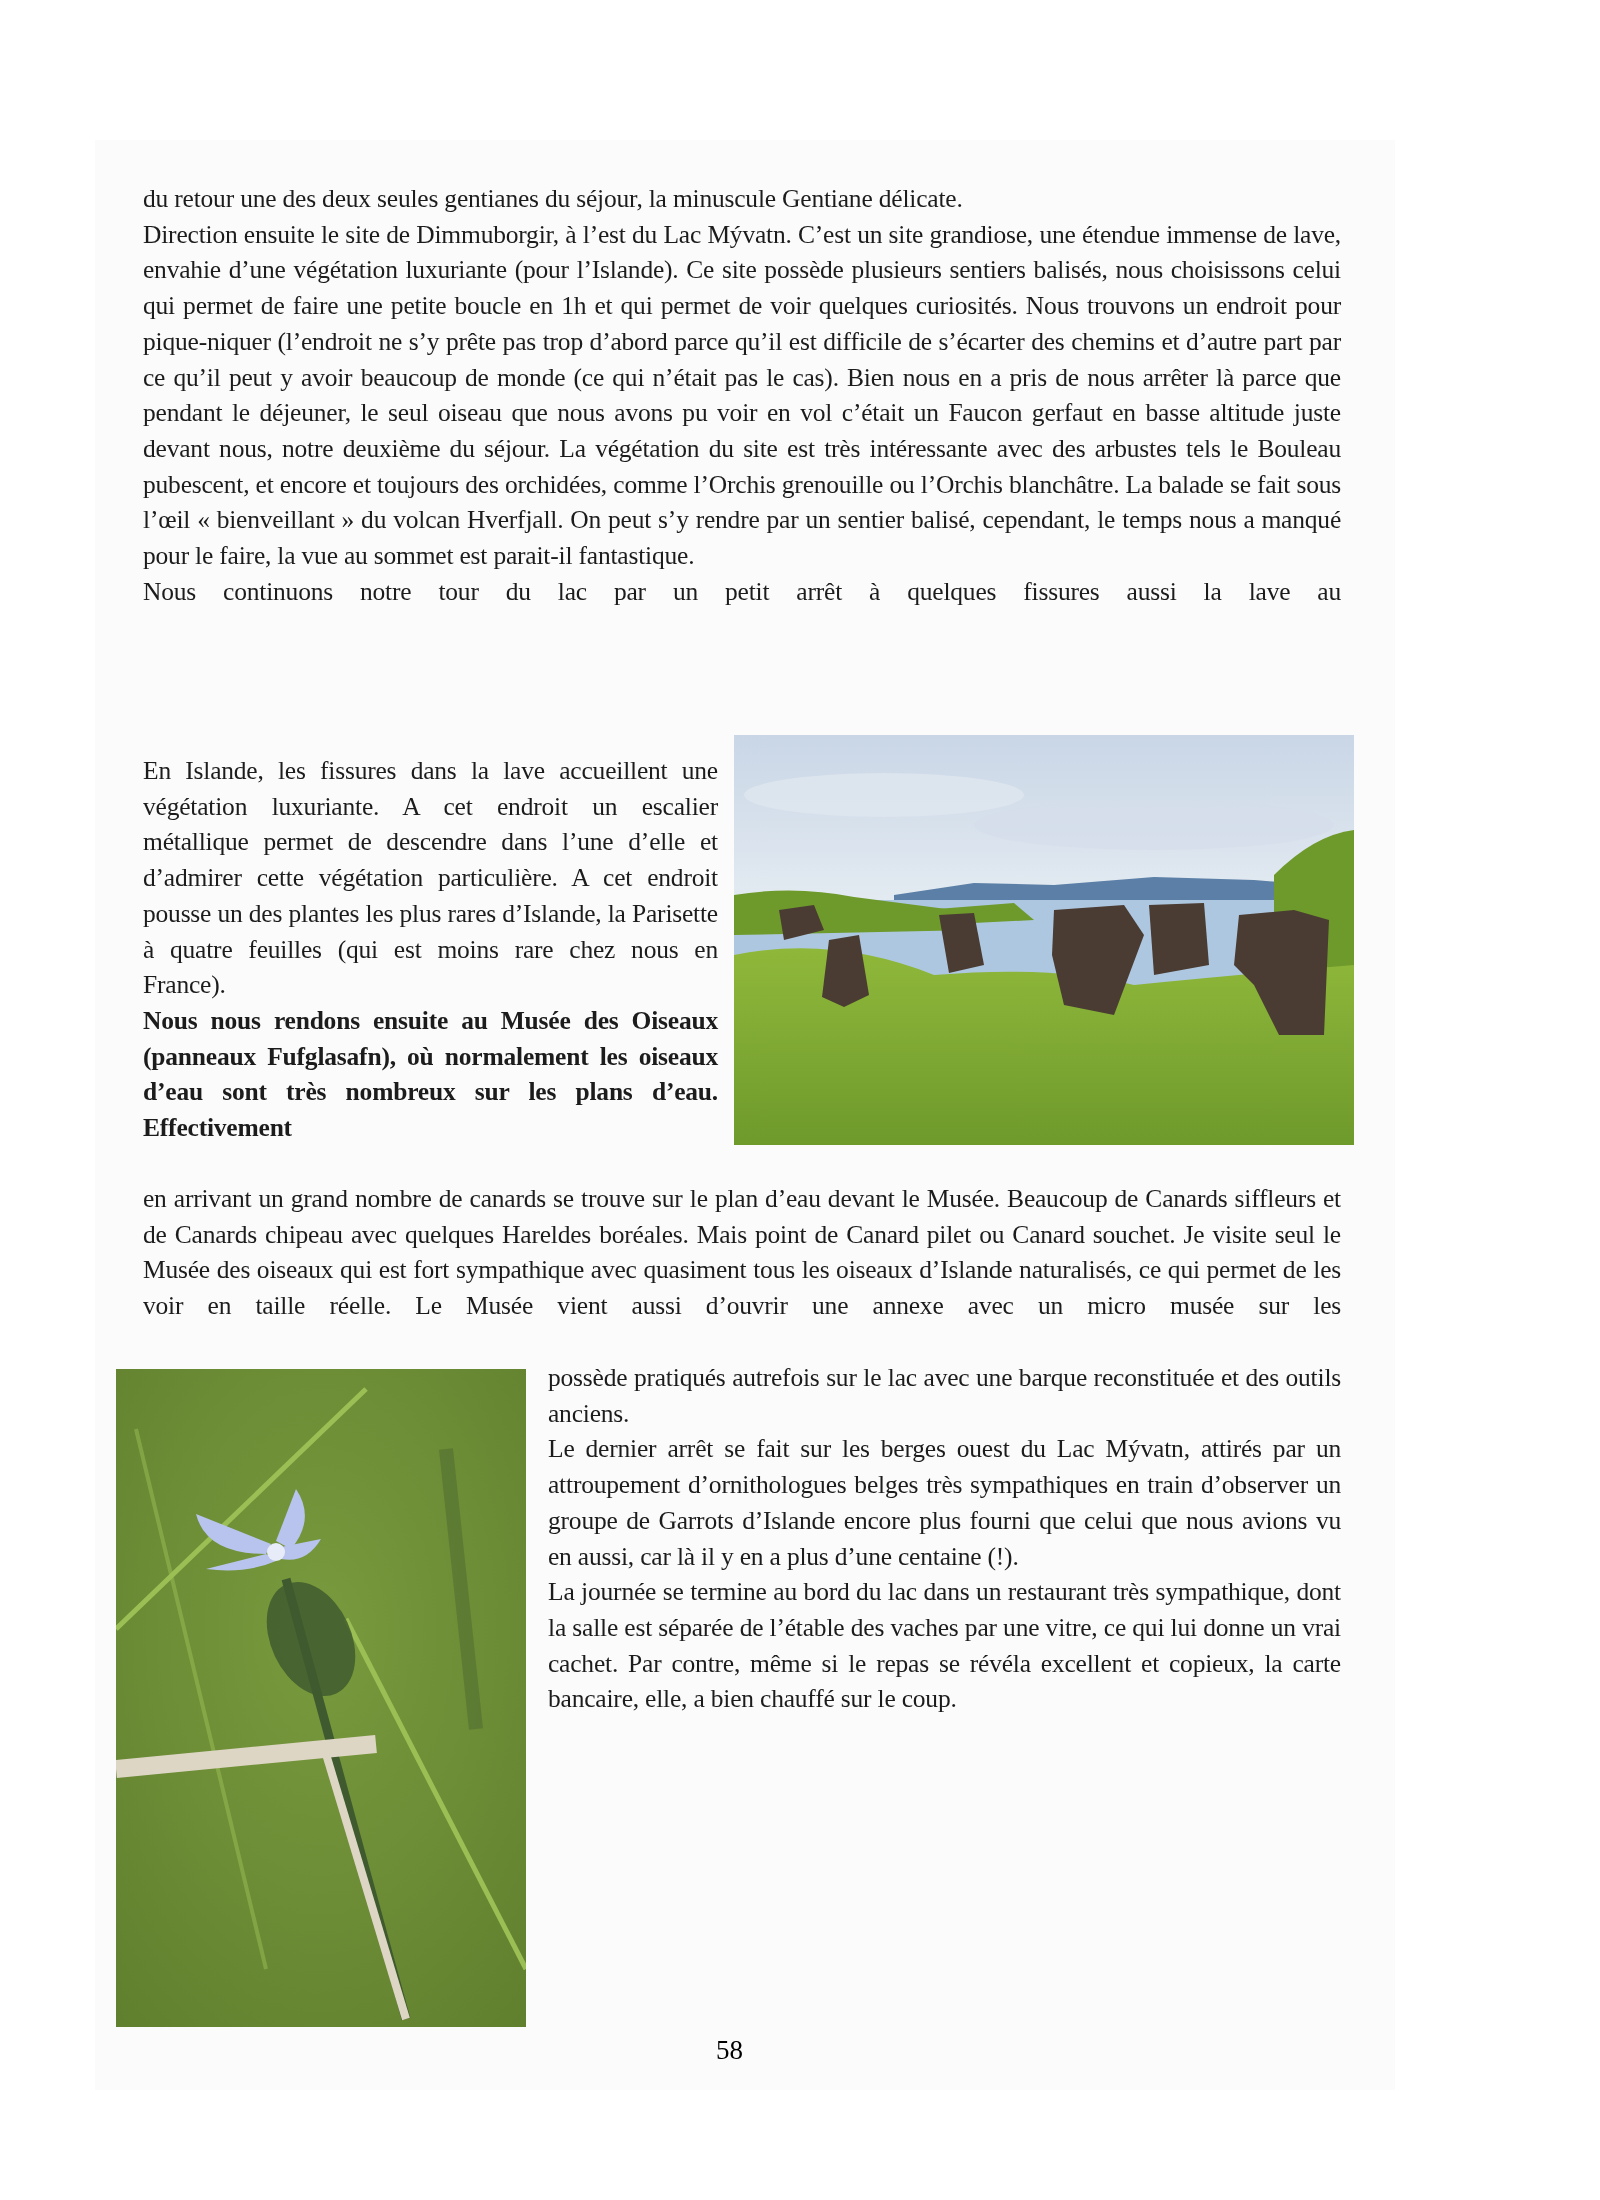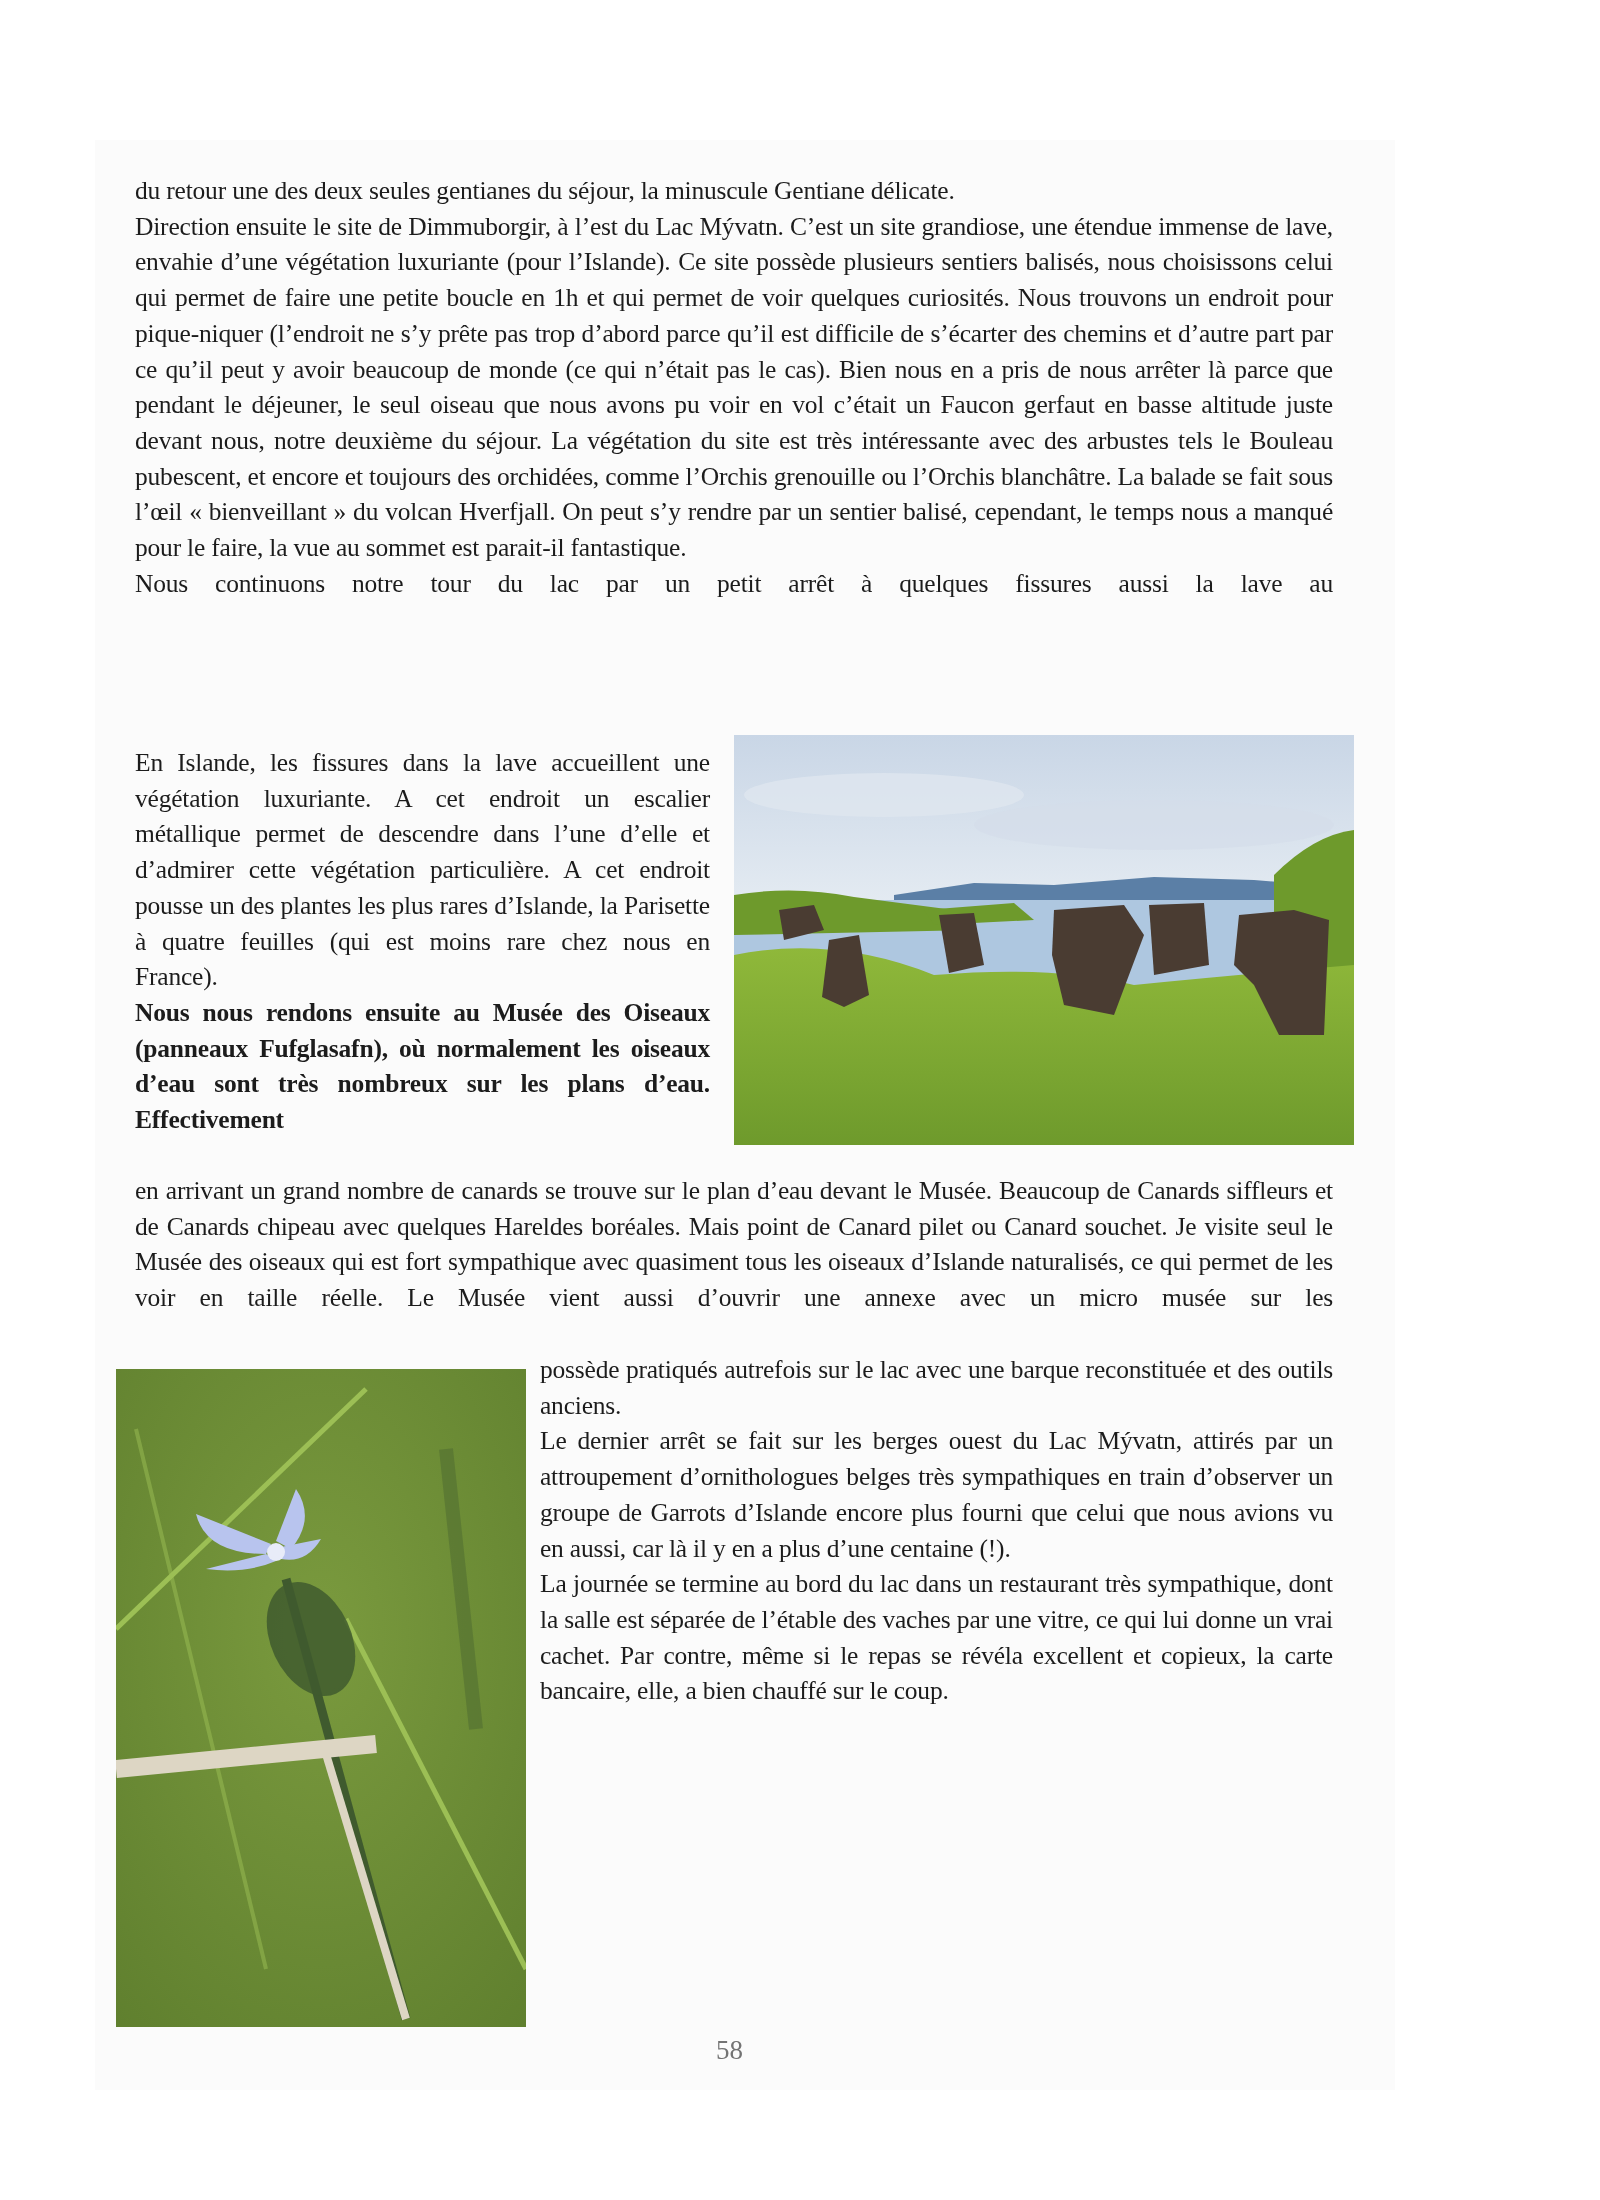--- a/index.html
+++ b/index.html
@@ -21,21 +21,21 @@
       height: 1950px;
       background: #fbfbfb;
     }
     .text {
       position: absolute;
       font-family: "Liberation Serif", "DejaVu Serif", serif;
       font-size: 25.5px;
       line-height: 35.7px;
       color: #1c1c1c;
       text-align: justify;
-      margin: 0;
+      margin: 8px;
       letter-spacing: -0.2px;
     }
     .text p {
       margin: 0;
     }
     .block-top {
       left: 135px;
       top: 173px;
       width: 1198px;
     }
@@ -74,21 +74,21 @@
       display: block;
       width: 100%;
       height: 100%;
     }
     .page-number {
       position: absolute;
       left: 716px;
       top: 2035px;
       font-family: "Liberation Serif", "DejaVu Serif", serif;
       font-size: 27px;
-      color: #737373;
+      color: #000000;
     }
   </style>
 </head>
 <body>
 
 <div class="scan-sheet"></div>
 
 <div class="text block-top">
   <p>du retour une des deux seules gentianes du séjour, la minuscule Gentiane délicate.</p>
   <p>Direction ensuite le site de Dimmuborgir, à l’est du Lac Mývatn. C’est un site grandiose, une étendue immense de lave, envahie d’une végétation luxuriante (pour l’Islande). Ce site possède plusieurs sentiers balisés, nous choisissons celui qui permet de faire une petite boucle en 1h et qui permet de voir quelques curiosités. Nous trouvons un endroit pour pique-niquer (l’endroit ne s’y prête pas trop d’abord parce qu’il est difficile de s’écarter des chemins et d’autre part par ce qu’il peut y avoir beaucoup de monde (ce qui n’était pas le cas). Bien nous en a pris de nous arrêter là parce que pendant le déjeuner, le seul oiseau que nous avons pu voir en vol c’était un Faucon gerfaut en basse altitude juste devant nous, notre deuxième du séjour. La végétation du site est très intéressante avec des arbustes tels le Bouleau pubescent, et encore et toujours des orchidées, comme l’Orchis grenouille ou l’Orchis blanchâtre. La balade se fait sous l’œil « bienveillant » du volcan Hverfjall. On peut s’y rendre par un sentier balisé, cependant, le temps nous a manqué pour le faire, la vue au sommet est parait-il fantastique.</p>

